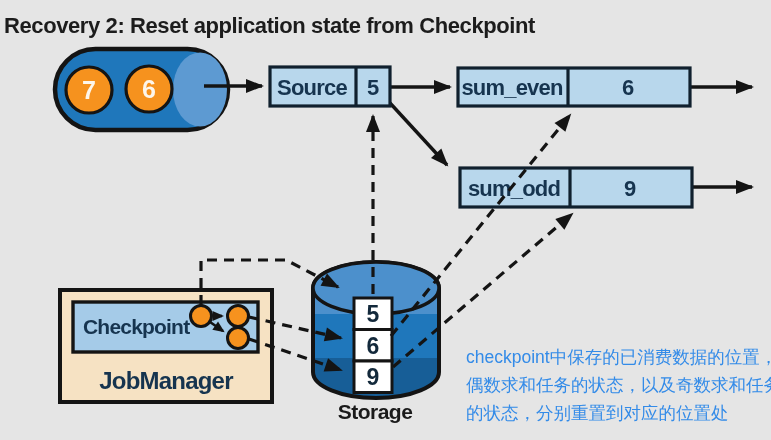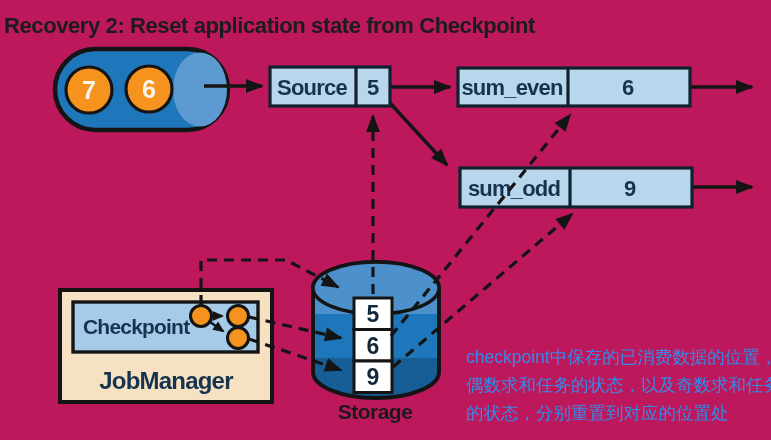--- a/index.html
+++ b/index.html
@@ -1,16 +1,16 @@
 <!DOCTYPE html>
 <html><head>
 <meta charset="utf-8">
 <style>
   html,body{margin:0;padding:0;background:#ffffff;}
-  .stage{position:relative;width:771px;height:440px;background:#be185d;overflow:hidden;
+  .stage{position:relative;width:771px;height:440px;background:#e5e5e5;overflow:hidden;
          font-family:"Liberation Sans",sans-serif;}
   svg text{font-family:"Liberation Sans","DejaVu Sans",sans-serif;}
   .title-t{font-size:22px;font-weight:bold;fill:#1c1c1c;letter-spacing:-0.4px;}
   .node-label{font-size:22px;font-weight:bold;fill:#16344f;letter-spacing:-0.8px;text-anchor:middle;}
   .node-value{font-size:22px;font-weight:bold;fill:#16344f;text-anchor:middle;}
   .event-num{font-size:25px;font-weight:bold;fill:#fdf6ec;text-anchor:middle;}
   .cell-num{font-size:23px;font-weight:bold;fill:#13293b;text-anchor:middle;}
   .cap-label{font-size:21px;font-weight:bold;fill:#1a1a1a;text-anchor:middle;letter-spacing:-0.5px;}
   .cp-label{font-size:21px;font-weight:bold;fill:#16344f;letter-spacing:-0.8px;}
   .jm-label{font-size:24px;font-weight:bold;fill:#16344f;text-anchor:middle;letter-spacing:-0.8px;}

